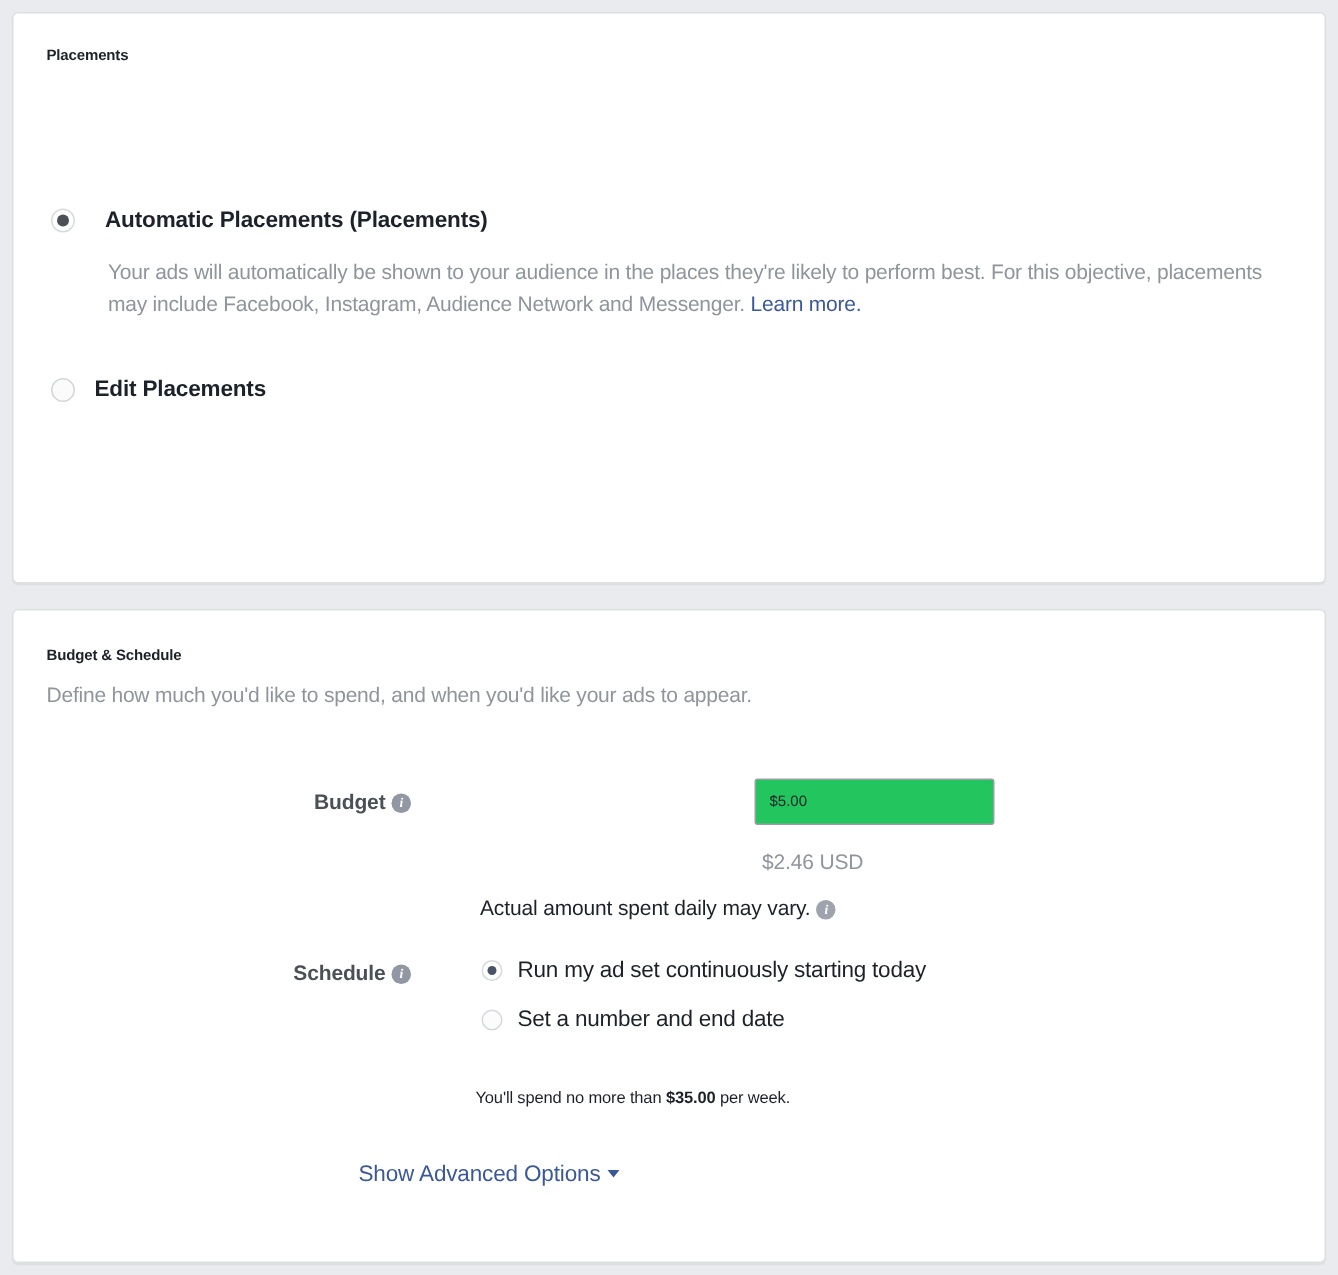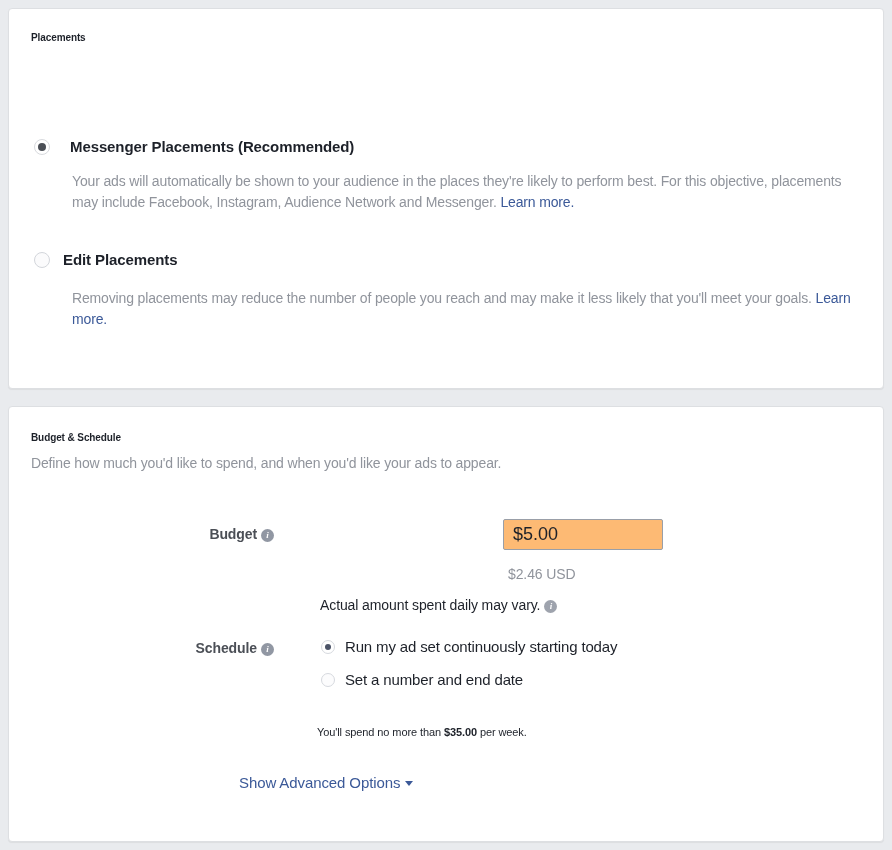--- a/index.html
+++ b/index.html
@@ -164,23 +164,23 @@
     border-top: 5px solid #3b5998;
     margin-left: 5px;
     vertical-align: 2px;
   }
 
   .text-input {
     position: absolute;
     box-sizing: border-box;
     border: 1px solid #999fa8;
     border-radius: 2px;
-    background: #fdba74;
+    background: #22c55e;
     font-family: "Liberation Sans", sans-serif;
-    font-size: 18px;
+    font-size: 10px;
     color: #1d2129;
     padding: 0 9px;
     outline: none;
   }
 
   .muted-note {
     position: absolute;
     font-size: 14px;
     color: #90949c;
     letter-spacing: -0.1px;
@@ -248,35 +248,31 @@
 
 <div class="page">
 
   <div class="card" id="card-placements">
 
     <div class="section-title" style="left:22px; top:23px;">Placements</div>
 
 
     <div class="radio-row" style="left:25px; top:130px;">
       <div class="radio-big on"></div>
-      <div class="radio-label" style="margin-left:20px;">Messenger Placements (Recommended)</div>
+      <div class="radio-label" style="margin-left:20px;">Automatic Placements (Placements)</div>
     </div>
     <div class="radio-desc" style="left:63px; top:162px; width:790px;">
       <span>Your ads will automatically be shown to your audience in the places they're likely to perform best. For this objective, placements may include Facebook, Instagram, Audience Network and Messenger.</span>
       <span class="link">Learn more.</span>
     </div>
 
     <div class="radio-row" style="left:25px; top:243px;">
       <div class="radio-big off"></div>
       <div class="radio-label" style="margin-left:13px;">Edit Placements</div>
     </div>
-    <div class="radio-desc" style="left:63px; top:279px; width:790px;">
-      <span>Removing placements may reduce the number of people you reach and may make it less likely that you'll meet your goals.</span>
-      <span class="link">Learn more.</span>
-    </div>
 
   </div>
 
   <div class="card" id="card-budget">
 
     <div class="section-title" style="left:22px; top:25px;">Budget &amp; Schedule</div>
 
     <div class="section-sub" style="left:22px; top:48px;">Define how much you'd like to spend, and when you'd like your ads to appear.</div>
 
     <div class="field-label" style="left:100px; top:119px; width:165px;">

